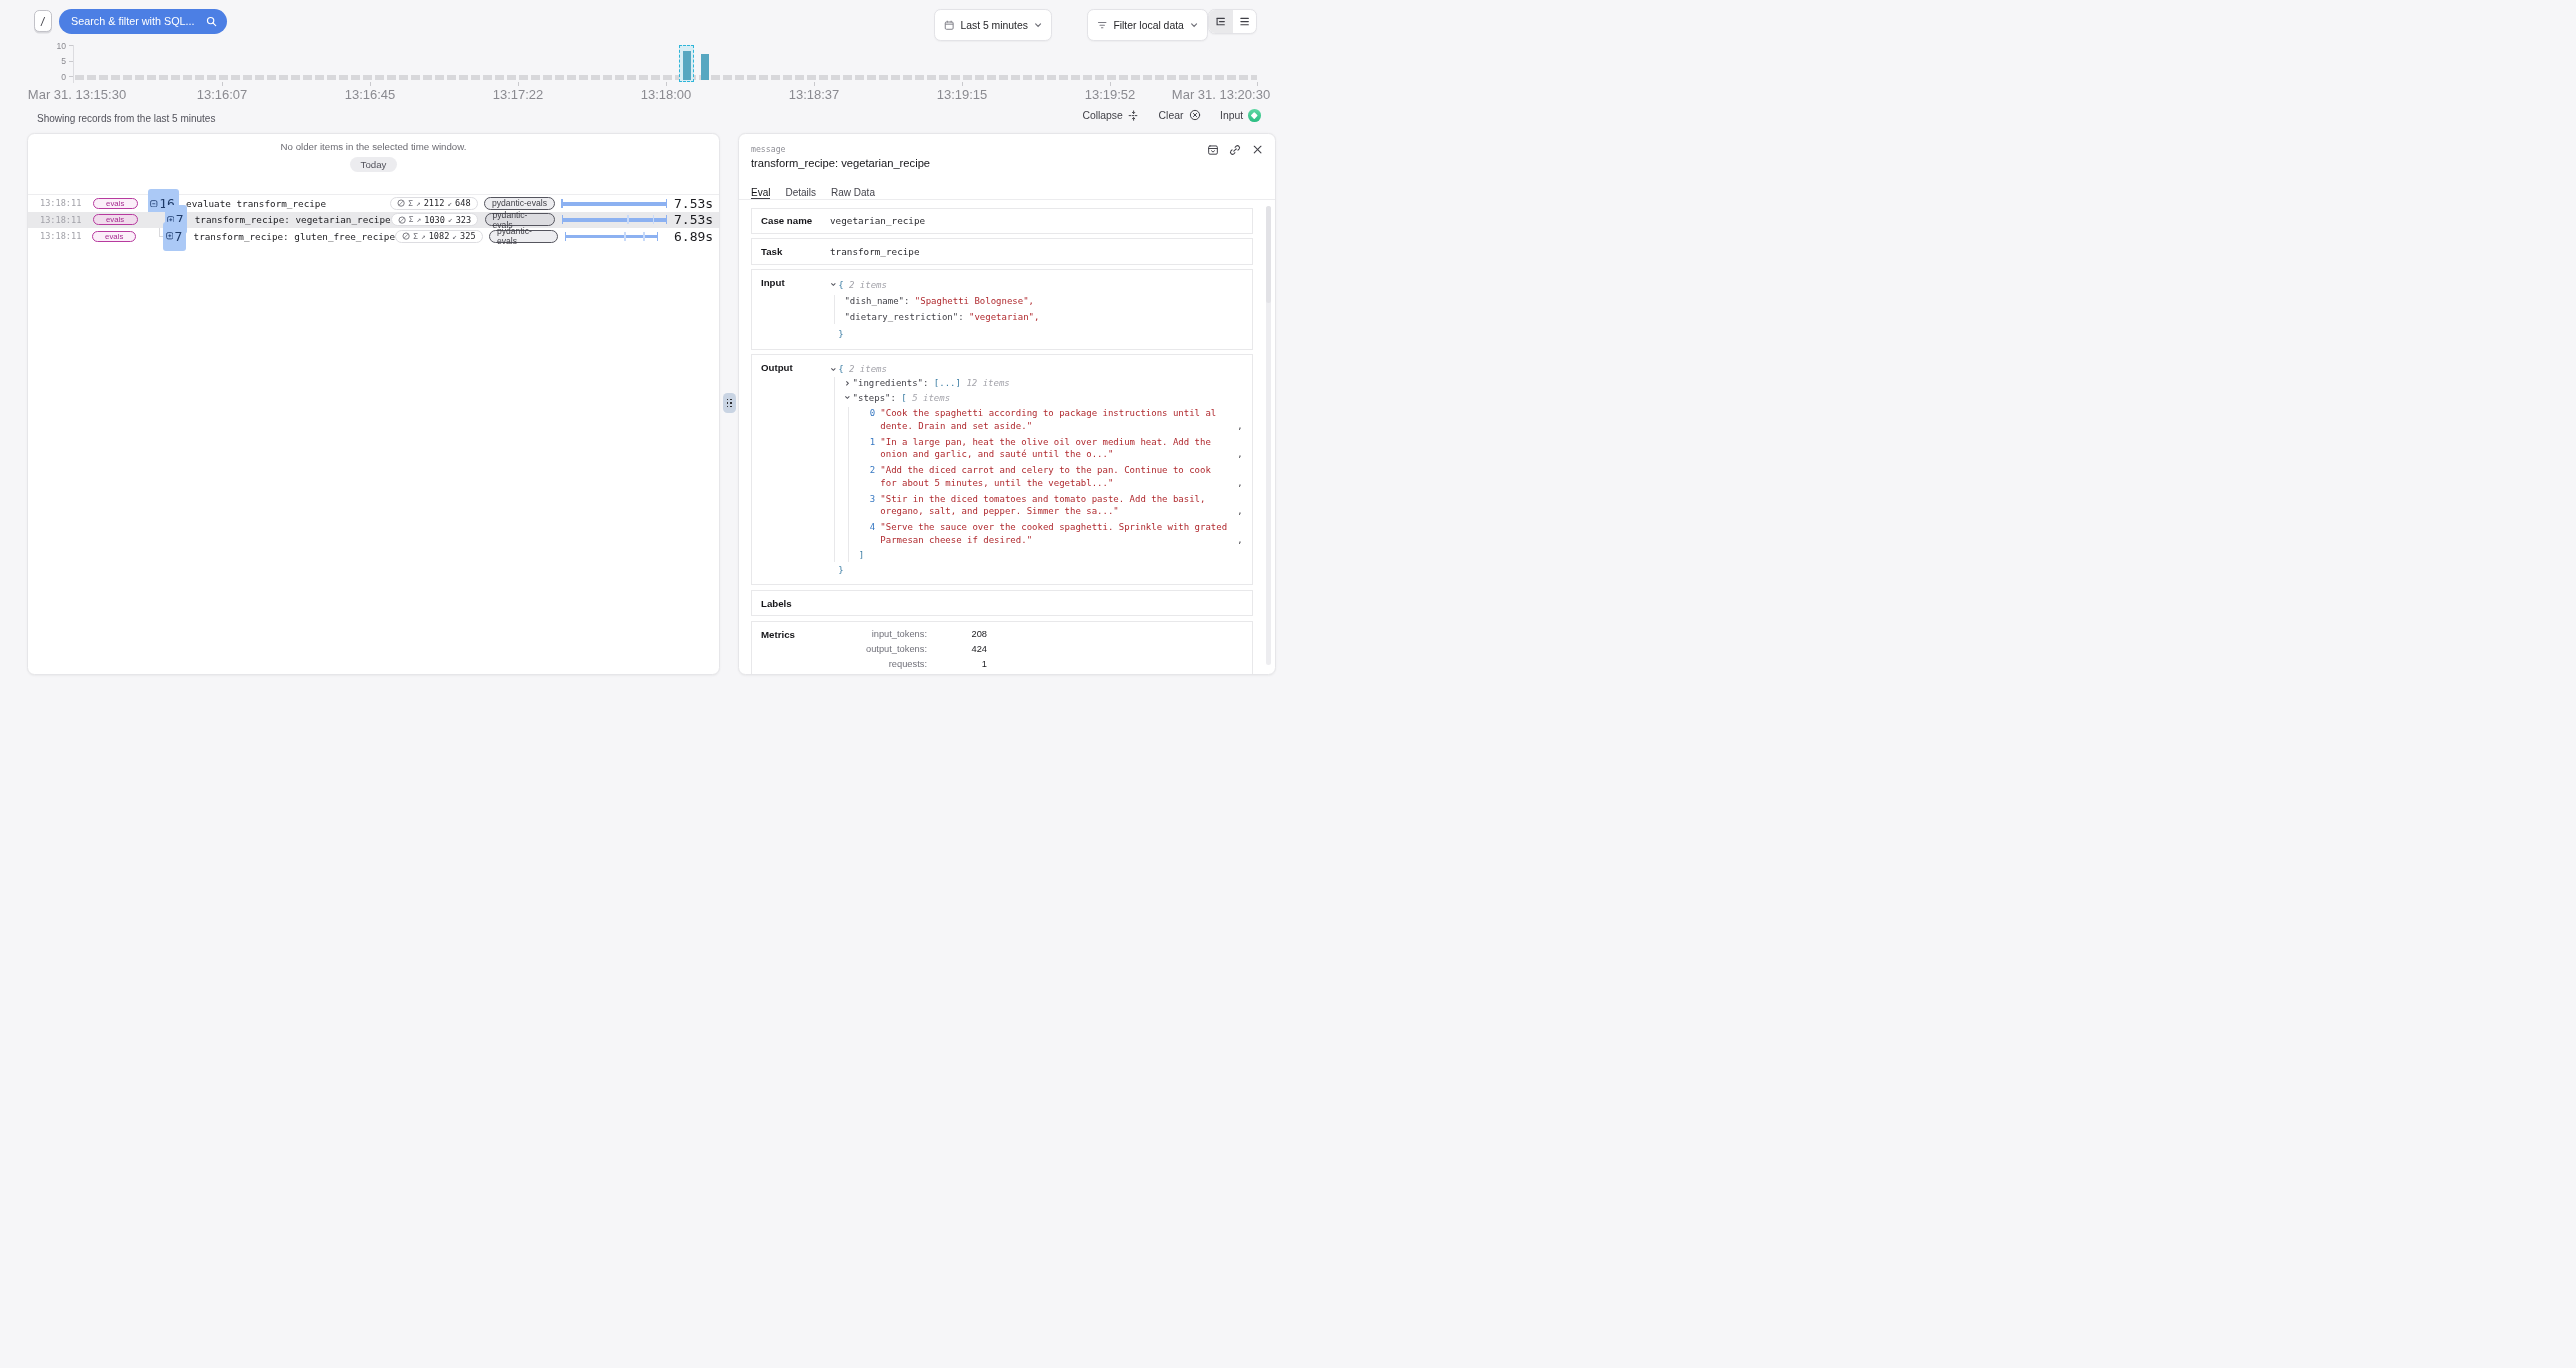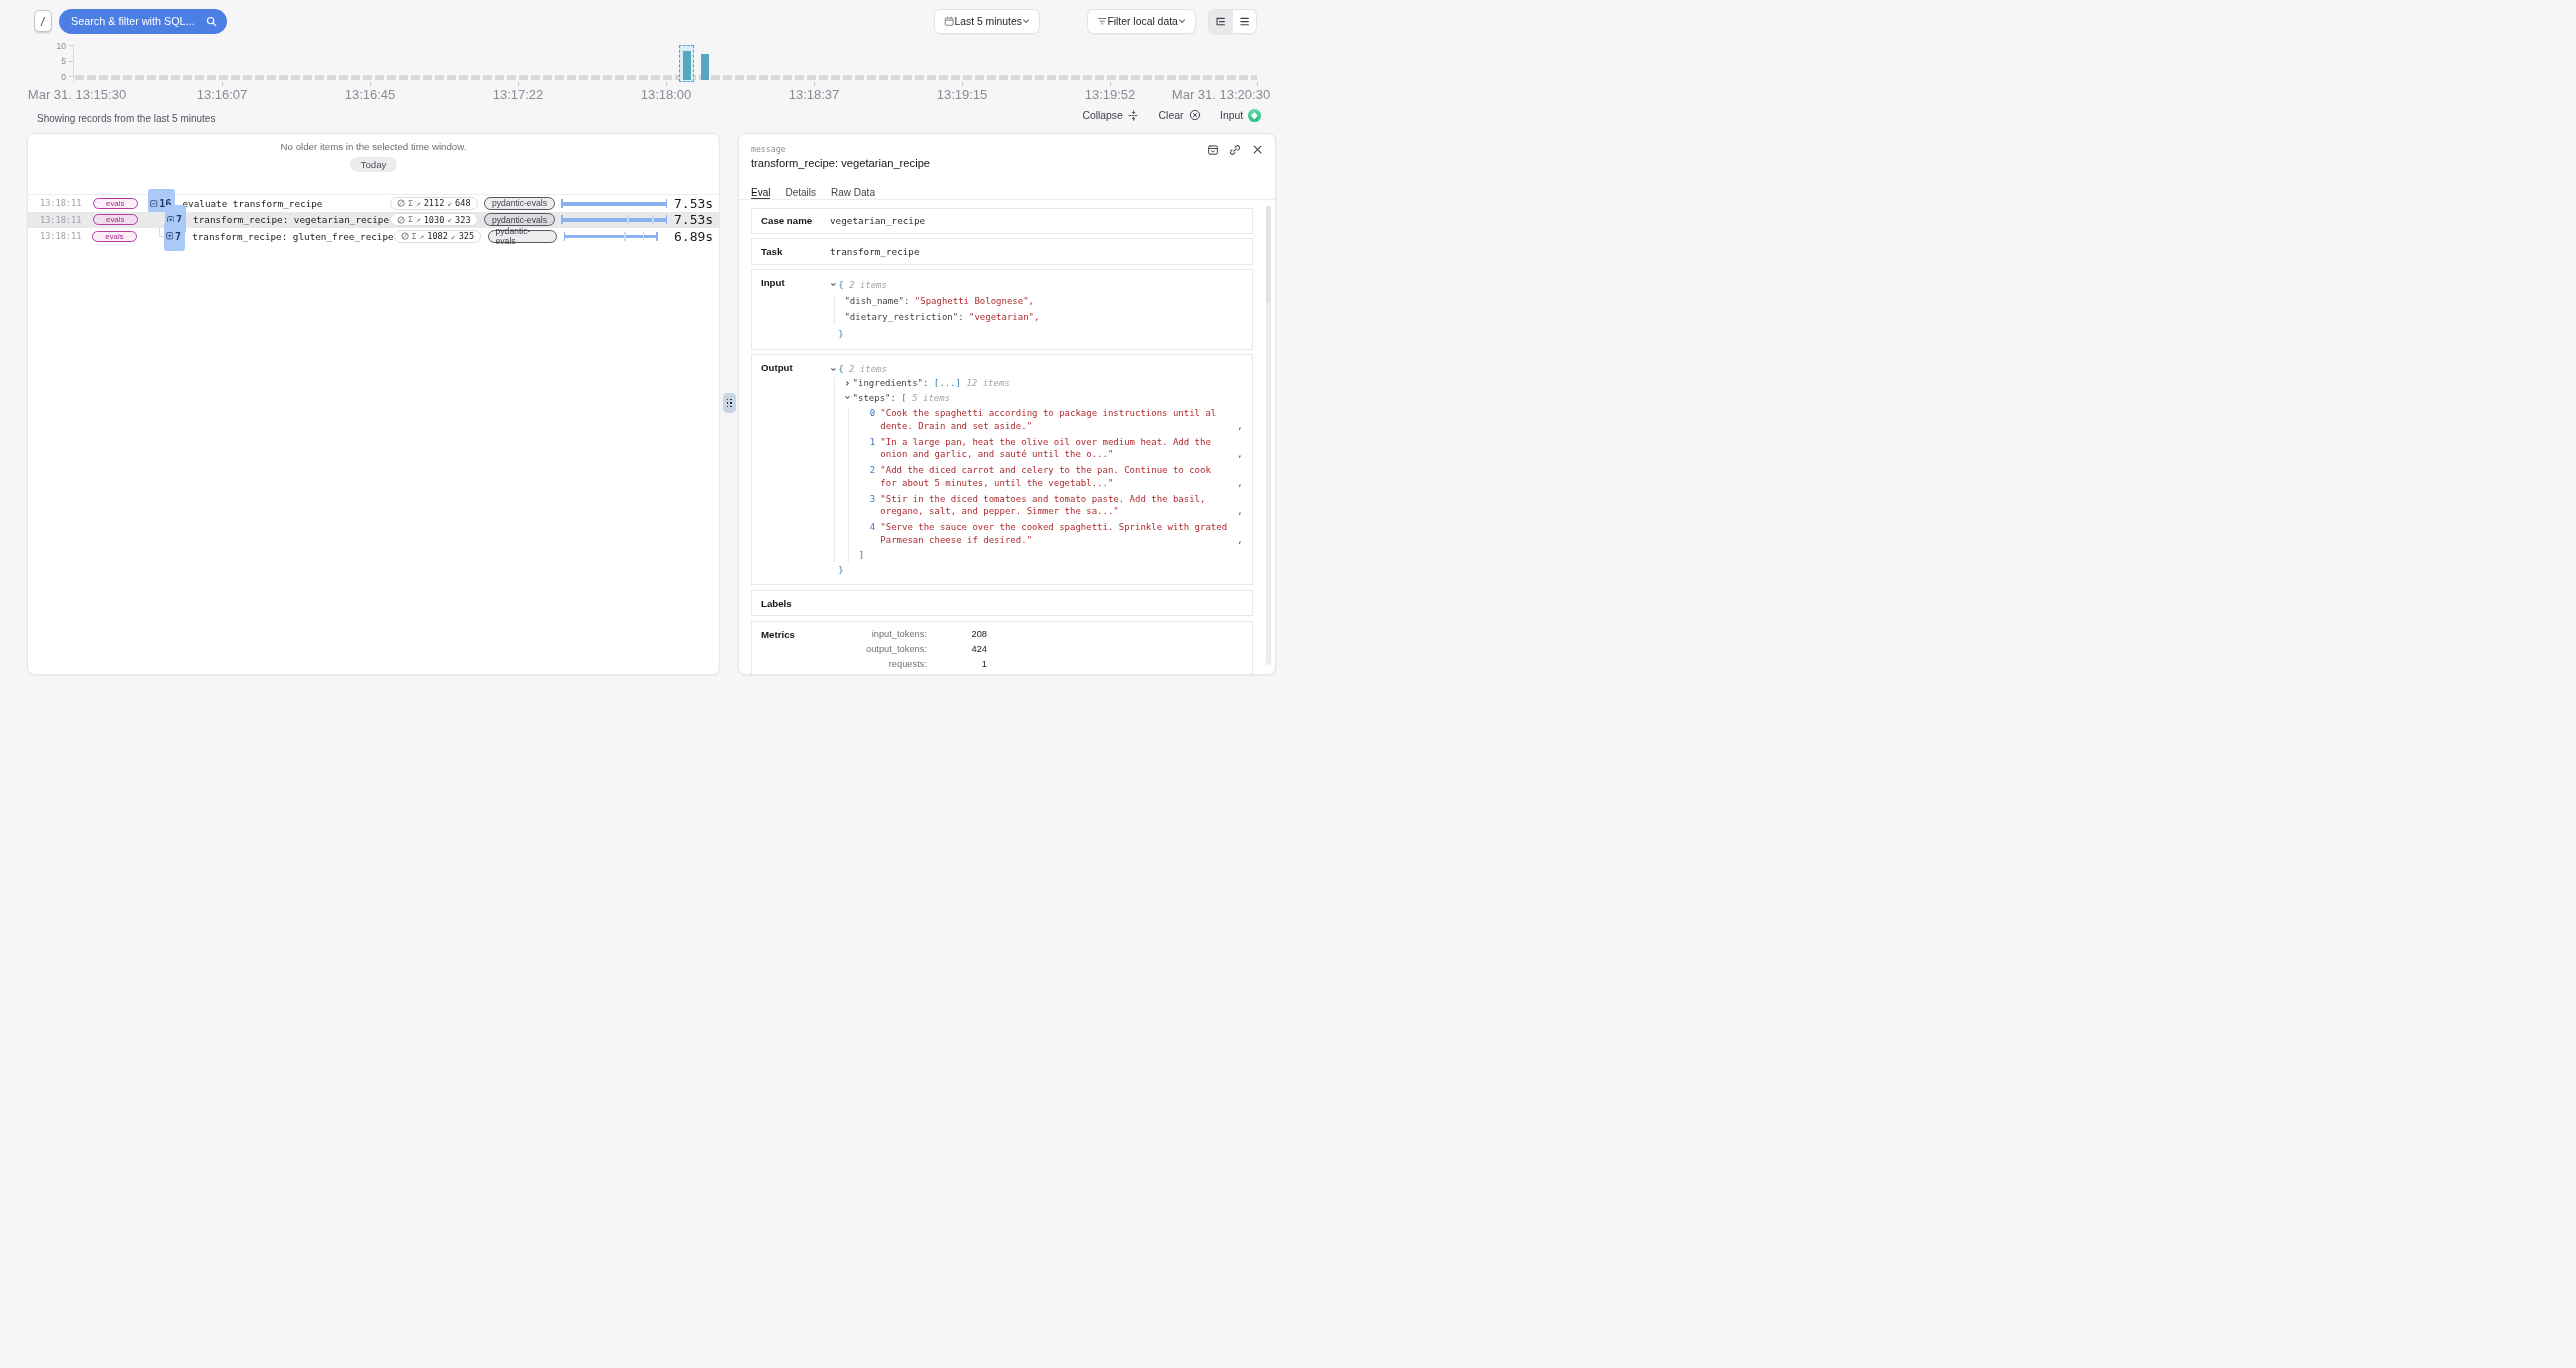--- a/index.html
+++ b/index.html
@@ -8,22 +8,22 @@
   #app { position:relative; width:1288px; height:684px; overflow:hidden; }
 
   
   .slashkey { position:absolute; left:34px; top:10.4px; width:18px; height:21.6px; background:#fff;
     border:0.7px solid #c2c2c8; border-radius:5.2px; box-shadow:0 1.5px 0 #d9d9dd;
     font-family:"DejaVu Sans Mono",monospace; font-size:9.7px; color:#3f3f46;
     display:flex; align-items:center; justify-content:center; }
   .searchpill { position:absolute; left:59px; top:9px; width:168px; height:24.6px; border-radius:12.7px;
     background:#4c7fe4; color:#fff; display:flex; align-items:center; justify-content:space-between;
     padding:0 9.7px 0 12px; font-size:10.8px; cursor:pointer; }
-  .tb-btn { position:absolute; top:9px; height:25px; background:#fff; border:0.7px solid #e3e3e7;
-    border-radius:6.7px; display:flex; align-items:center; padding:0 9px; font-size:10.4px;
+  .tb-btn { position:absolute; top:9px; height:32px; background:#fff; border:0.7px solid #e3e3e7;
+    border-radius:6.7px; display:flex; align-items:center; gap:6px; padding:0 9px; font-size:10.4px;
     color:#27272a; box-shadow:0 0.7px 1.5px rgba(0,0,0,.04); cursor:pointer; }
   .tb-btn svg { flex:0 0 auto; }
   .toggles { position:absolute; left:1208px; top:9px; width:49px; height:25px; background:#fff;
     border:0.7px solid #e3e3e7; border-radius:6.7px; display:flex; overflow:hidden;
     box-shadow:0 0.7px 1.5px rgba(0,0,0,.04); }
   .toggles .seg { flex:1; display:flex; align-items:center; justify-content:center; color:#3f3f46; cursor:pointer; }
   .toggles .seg.active { background:#e9e9eb; }
   .icon-gray { color:#7c7c84; }
 
   
@@ -63,21 +63,21 @@
   .today { margin:5.2px auto 0; width:fit-content; background:#ececef; border-radius:9.7px; padding:2.2px 10.4px;
     font-size:9.7px; color:#52525b; cursor:pointer; }
   .rows { position:relative; margin-top:22px; border-top:0.7px solid #ededef; }
   .lrow { position:relative; height:16.4px; display:flex; align-items:center; cursor:pointer; }
   .lrow.selected { background:#e9e9eb; }
   .t-time { font-family:"DejaVu Sans Mono",monospace; font-size:8.6px; color:#a1a1a8; margin-left:12px; width:43px; }
   .scope-badge { width:45px; height:11.2px; border:0.7px solid #b73a9e; border-radius:6px; background:#fbeff9;
     color:#a62c90; font-size:7.8px; display:flex; align-items:center; justify-content:center; margin-left:9.7px; }
   .lrow.selected .scope-badge { background:#f0dcec; }
   .cnt { height:29px; border-radius:3px; background:#abc9f6; color:#1e3a68; display:flex; align-items:center;
-    gap:1.5px; padding:0 3.7px 0 2.2px; font-family:"DejaVu Sans Mono",monospace; font-size:10px; font-weight:bold; }
+    gap:1.5px; padding:0 3.7px 0 2.2px; font-family:"DejaVu Sans Mono",monospace; font-size:13px; font-weight:normal; }
   .ind0 .cnt { margin-left:10.4px; } .ind1 .cnt { margin-left:27px; }
   .rname { margin-left:7.5px; font-family:"DejaVu Sans Mono",monospace; font-size:9.3px; color:#1b1b1f; white-space:nowrap; }
   .tree-v { position:absolute; left:131px; top:12.7px; width:0.7px; height:28px; background:#d9d9dc; }
   .tree-e { position:absolute; left:131px; width:6.7px; height:0.7px; background:#d9d9dc; }
   .rgroup { margin-left:auto; display:flex; align-items:center; gap:6.7px; padding-right:9px; }
   .tokpill { height:12.7px; border:0.7px solid #dddde1; border-radius:6.7px; background:#fff; padding:0 6px;
     display:flex; align-items:center; gap:3px; font-family:"DejaVu Sans Mono",monospace; font-size:8.6px; color:#1f1f24; }
   .tokpill .dim { color:#6e6e76; font-size:7.8px; }
   .tagpill { height:12.7px; border:0.7px solid #55555e; border-radius:6.7px; background:#ededf0; padding:0 6.7px;
     font-size:8.6px; color:#3f3f46; display:flex; align-items:center; }

